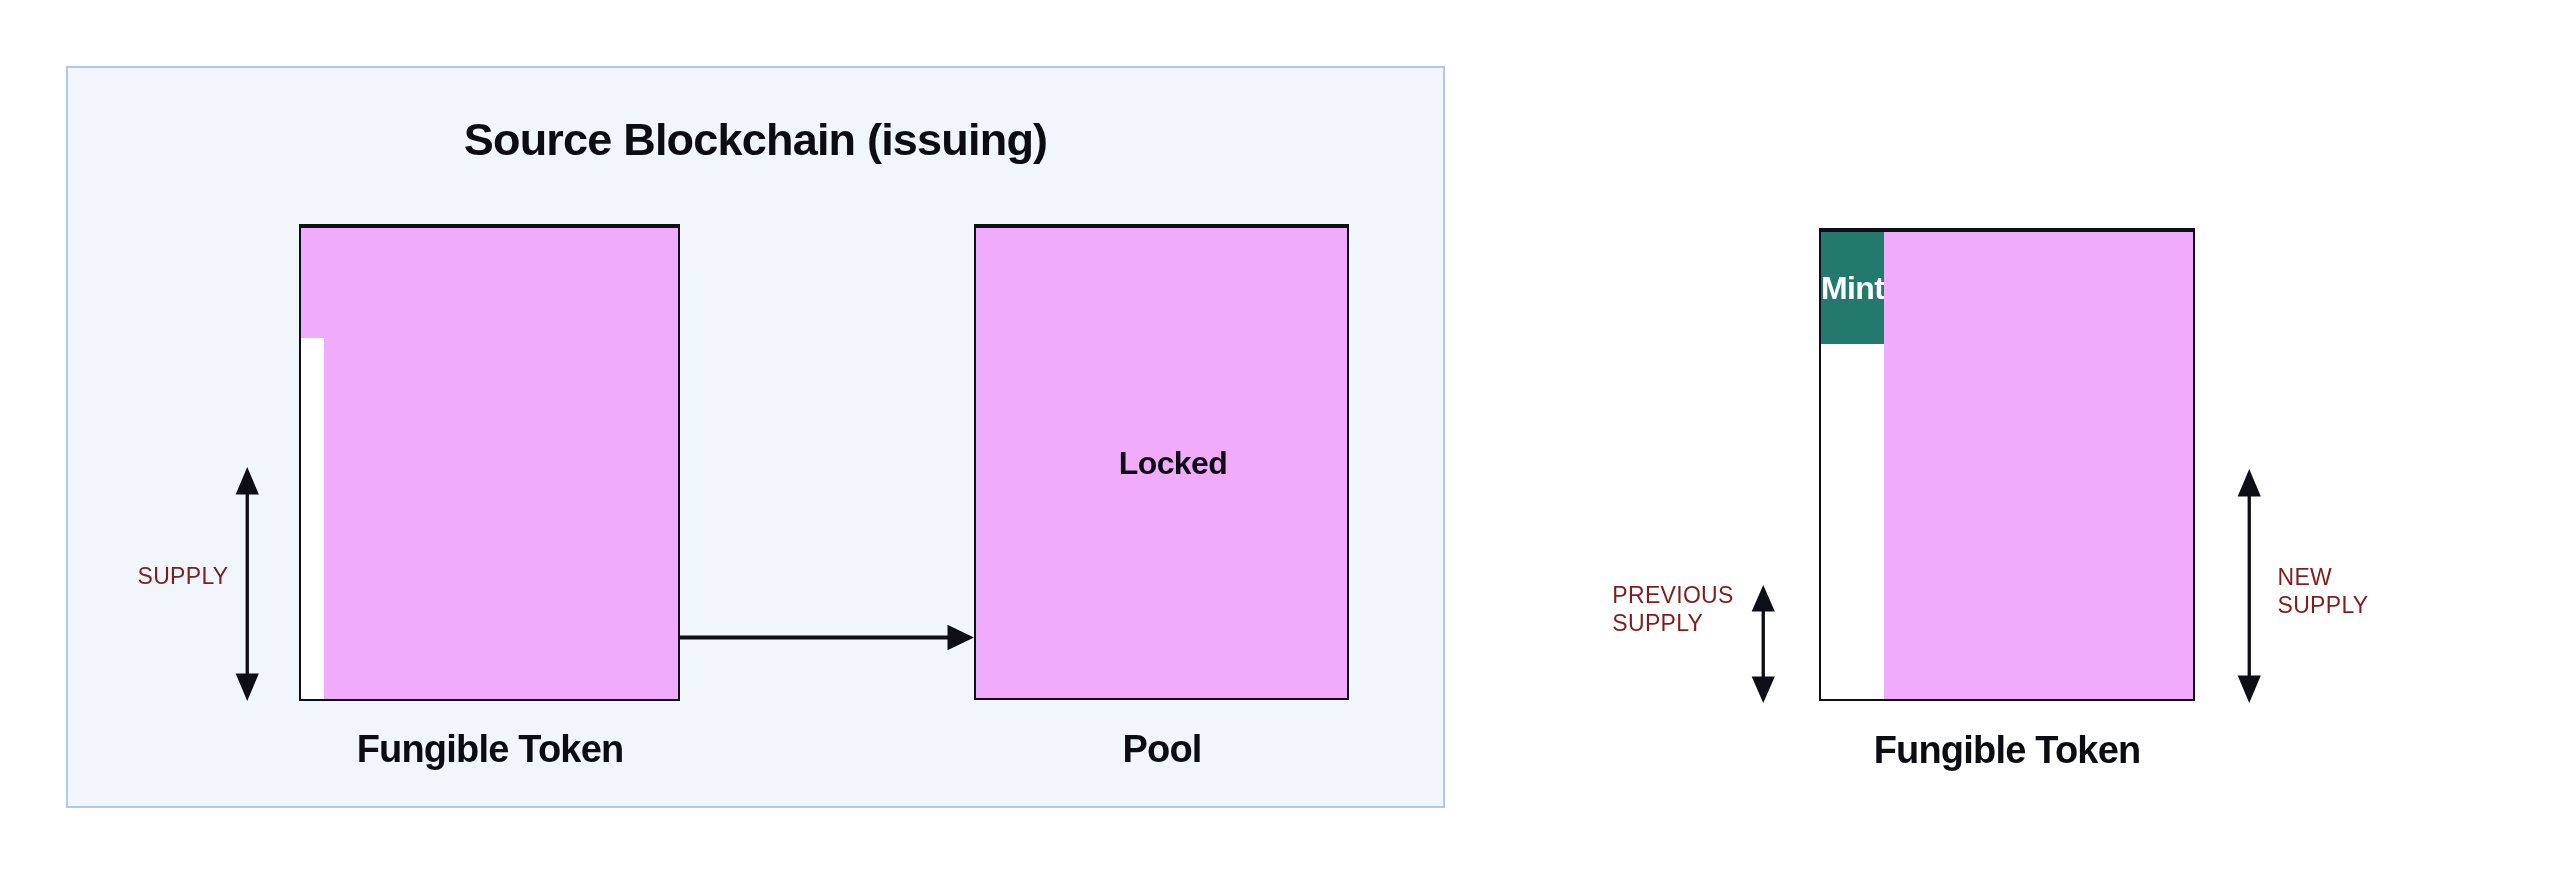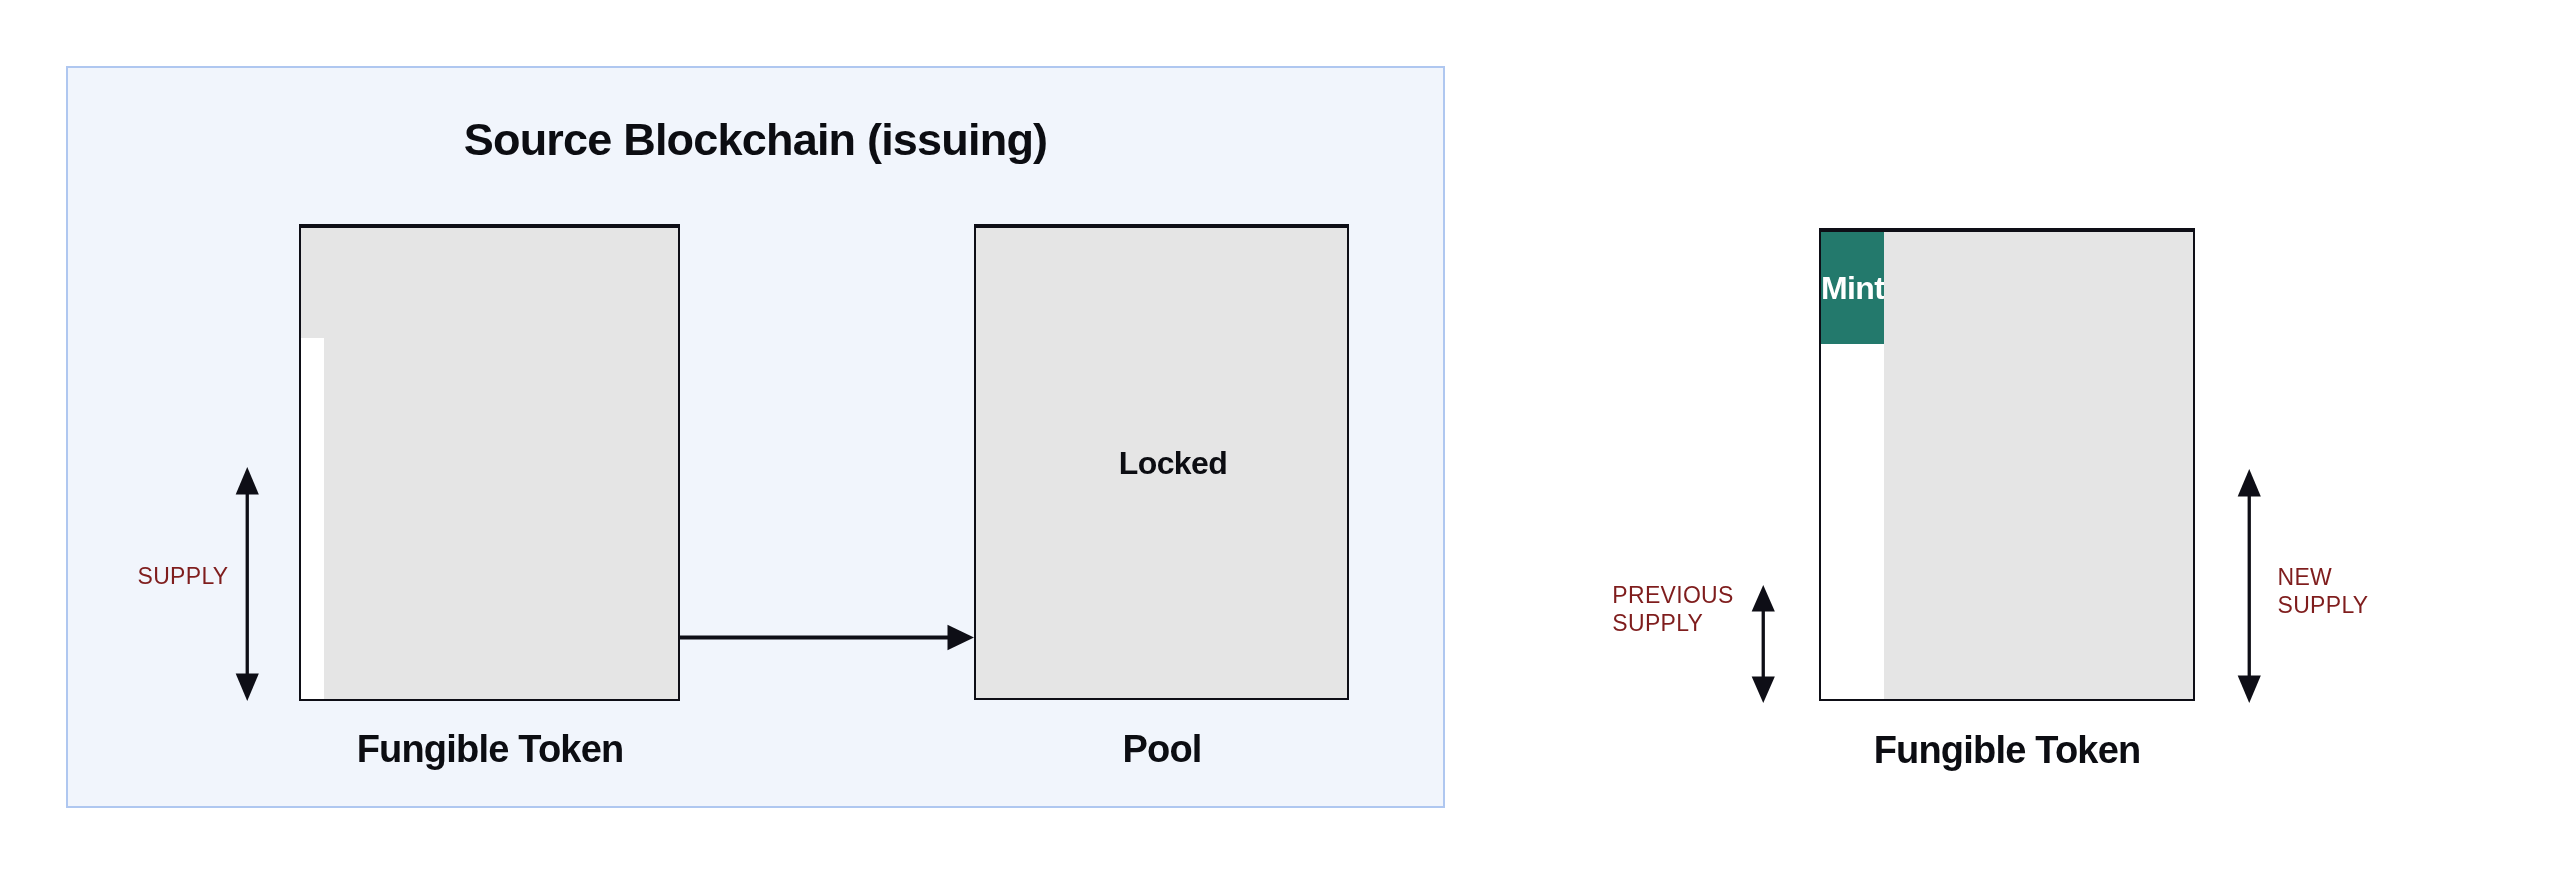--- a/index.html
+++ b/index.html
@@ -40,21 +40,21 @@
     position: absolute;
     box-sizing: border-box;
     border: 2.2px solid #0e0e16;
     background: #ffffff;
     display: flex;
     flex-direction: row;
   }
   .seg { box-sizing: border-box; flex: 0 0 auto; }
   .seg.grow { flex: 1 1 auto; }
   .seg.white { background: #ffffff; }
-  .seg.orange { background: #e5e5e5; border-top: 2.2px solid #0e0e16; padding-left: 23px; }
+  .seg.orange { background: #f0abfc; border-top: 2.2px solid #0e0e16; padding-left: 23px; }
   .seg.teal   { background: #23796c; border-top: 2.2px solid #0e0e16; }
   .seg.center {
     display: flex; align-items: center; justify-content: center;
   }
   .seg-label {
     font-size: 32px;
     font-weight: 700;
     letter-spacing: -0.6px;
     color: #0c0d12;
   }

